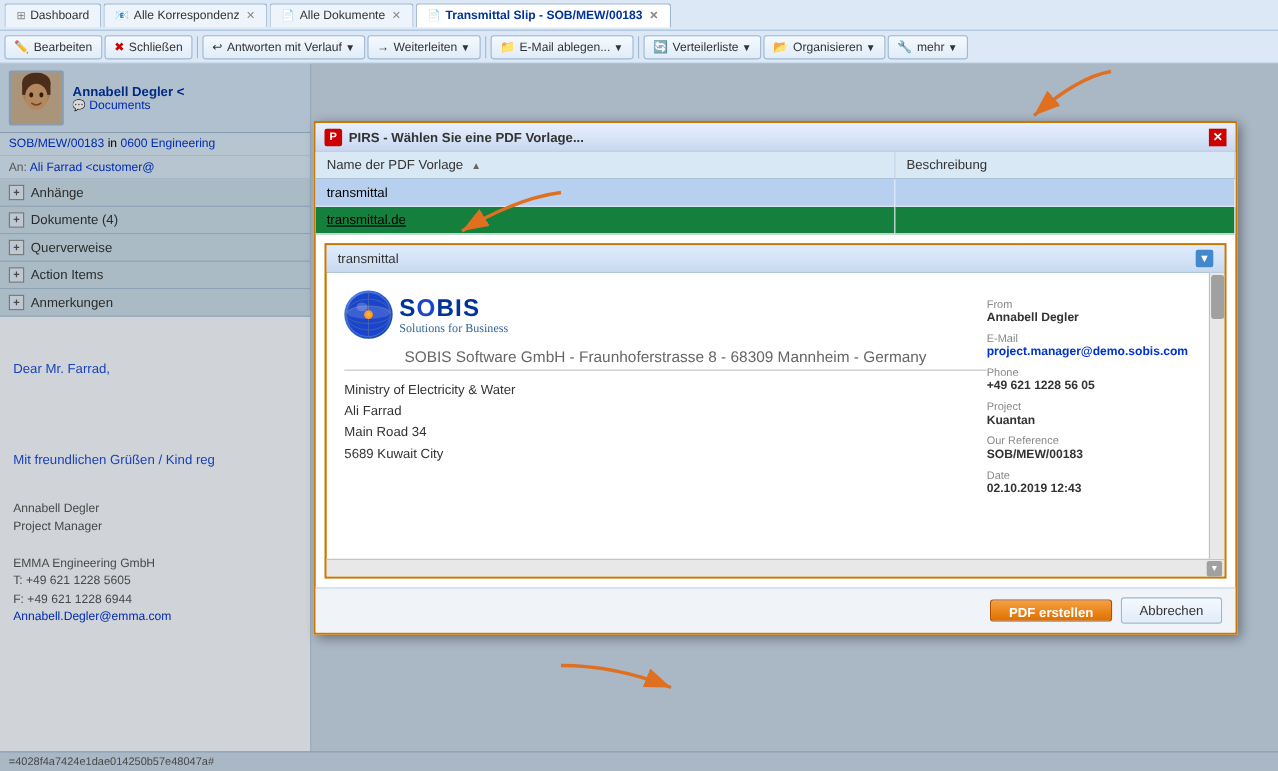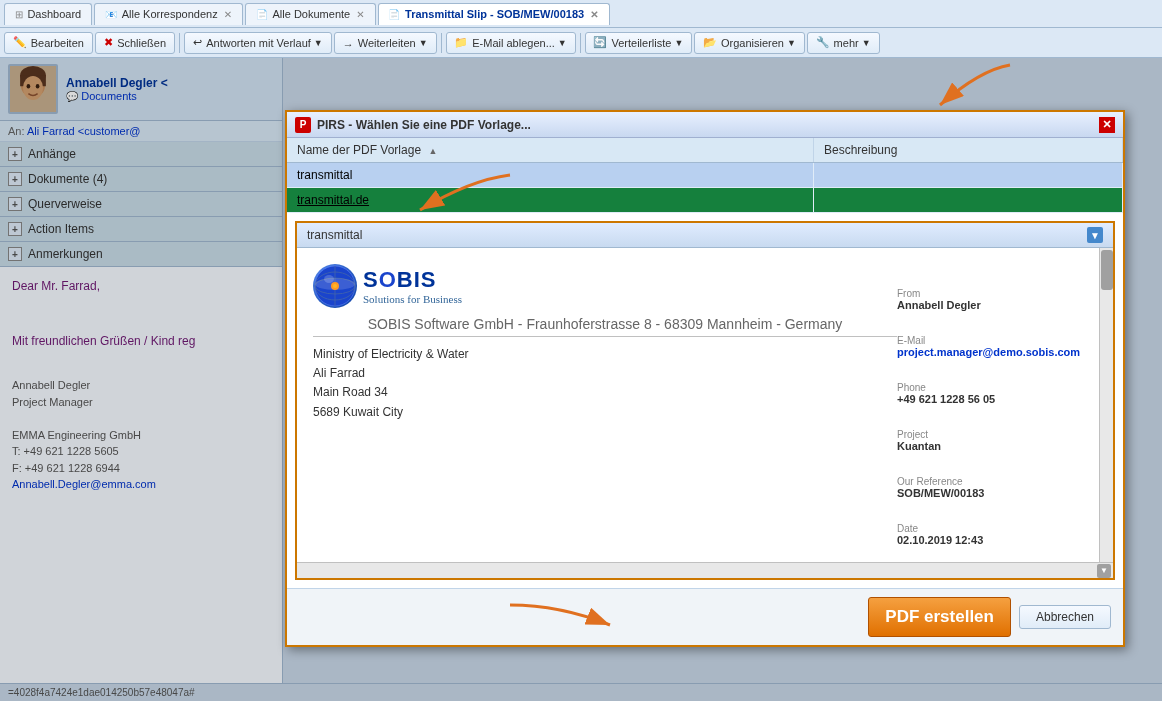--- a/index.html
+++ b/index.html
@@ -258,21 +258,21 @@
     }
 
     .preview-content {
       display: flex;
       padding: 16px;
       min-height: 260px;
       position: relative;
     }
     .preview-left { flex: 1; }
     .preview-right { width: 200px; font-size: 11px; color: #555; }
-    .preview-right .field-label { color: #888; font-size: 10px; margin-top: 24px; }
+    .preview-right .field-label { color: #888; font-size: 10px; margin-top: 8px; }
     .preview-right .field-value { color: #333; font-size: 11px; font-weight: bold; }
     .preview-right .field-value.link { color: #0033cc; }
 
     
     .sobis-logo {
       display: flex;
       align-items: center;
       margin-bottom: 6px;
     }
     .sobis-globe {
@@ -331,24 +331,24 @@
       background: #f0f4f8;
       border-top: 1px solid #c0d4e8;
       gap: 8px;
     }
     .btn-primary {
       padding: 4px 16px;
       background: linear-gradient(to bottom, #f5a040, #e07000);
       border: 1px solid #b05000;
       border-radius: 3px;
       color: white;
-      font-size: 17px;
+      font-size: 12px;
       font-weight: bold;
       cursor: pointer;
-      height: 40px;
+      height: 20px;
     }
     .btn-secondary {
       padding: 4px 16px;
       background: linear-gradient(to bottom, #f5f9ff, #e0ecf8);
       border: 1px solid #a0b8d0;
       border-radius: 3px;
       color: #333;
       font-size: 12px;
       cursor: pointer;
       height: 24px;
@@ -371,21 +371,21 @@
       background: #c8d8e8;
       border-top: 1px solid #a0b8d0;
       display: flex;
       align-items: center;
       padding: 0 8px;
       font-size: 10px;
       color: #555;
       z-index: 5;
     }
 
-    .email-body-text { font-size: 12px; color: #701a75; line-height: 1.6; }
+    .email-body-text { font-size: 12px; color: #1d4ed8; line-height: 1.6; margin-top: 28px; }
     .signature { font-size: 11px; color: #555; margin-top: 8px; }
   </style>
 </head>
 <body>
 
 <div style="position:relative; width:1162px; height:701px; overflow:hidden;">
 
   <div class="tab-bar">
     <div class="tab">
       <span class="tab-icon">⊞</span>
@@ -479,20 +479,25 @@
           <div class="sender-name">
             <span>Annabell Degler &lt;</span>
           </div>
           <div style="color:#0033cc; font-size:11px; cursor:pointer;">
             <span style="color:#555; font-size:10px;">💬 </span>
             <span>Documents</span>
           </div>
         </div>
       </div>
 
+      <div class="email-meta">
+        <span style="color:#0033cc; cursor:pointer;">SOB/MEW/00183</span>
+        <span> in </span>
+        <span style="color:#0033cc; cursor:pointer;">0600 Engineering</span>
+      </div>
 
       <div class="email-meta">
         <span class="label">An:</span>
         <span> </span>
         <span style="color:#0033cc;">Ali Farrad &lt;customer@</span>
       </div>
 
       <div class="section-header">
         <span class="expand-icon">+</span>
         <span>Anhänge</span>

